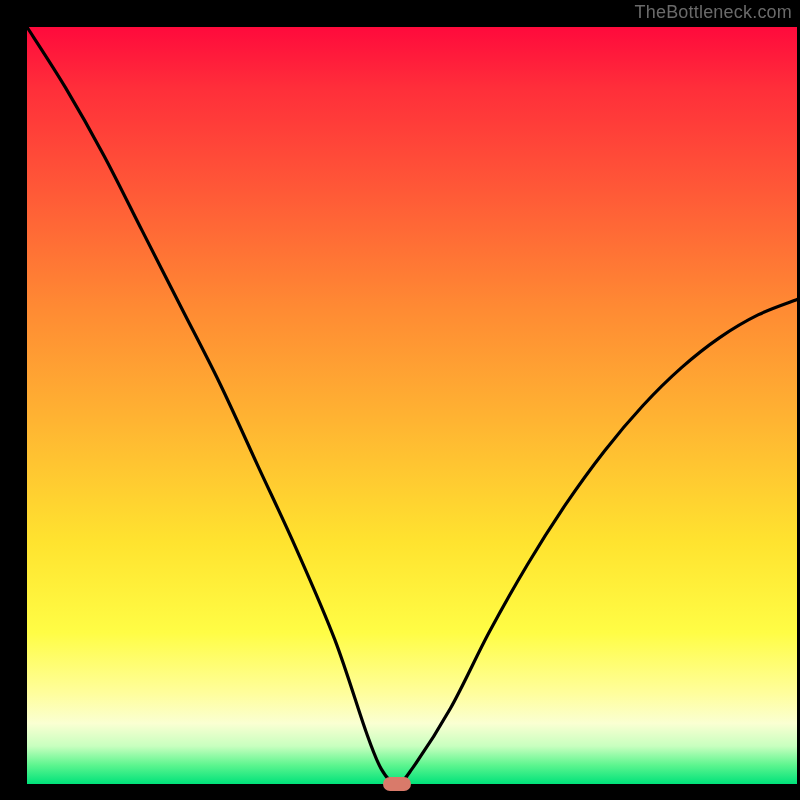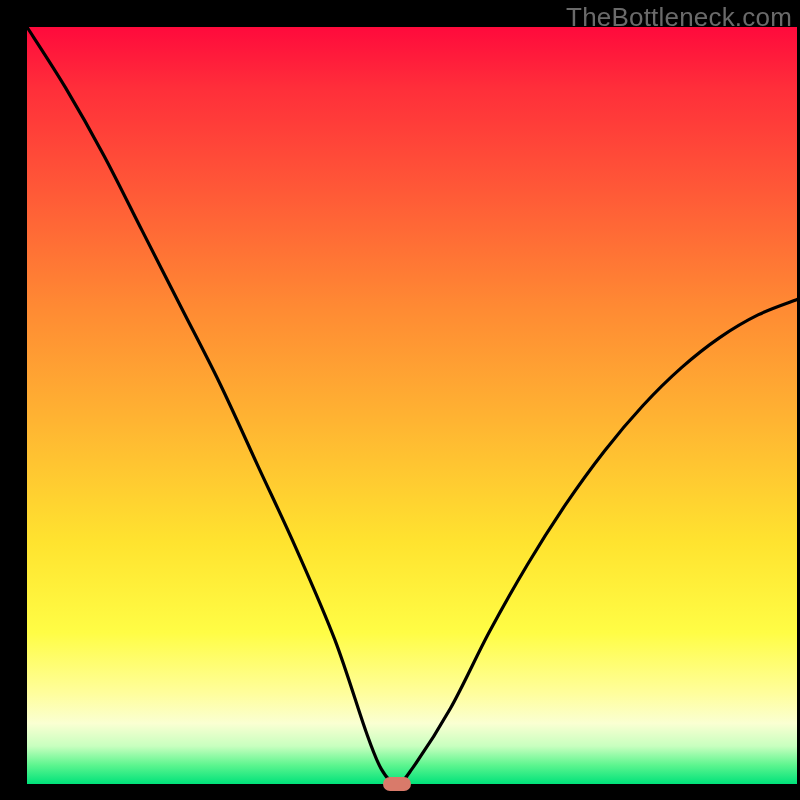--- a/index.html
+++ b/index.html
@@ -15,21 +15,21 @@
     position: relative;
     width: 800px;
     height: 800px;
     background: #000;
   }
   .watermark {
     position: absolute;
     top: 2px;
     right: 8px;
     color: #6a6a6a;
-    font-size: 26px;
+    font-size: 18px;
     font-weight: 500;
     letter-spacing: 0.2px;
     z-index: 10;
   }
   .plot {
     position: absolute;
     left: 27px;
     top: 27px;
     width: 770px;
     height: 757px;

